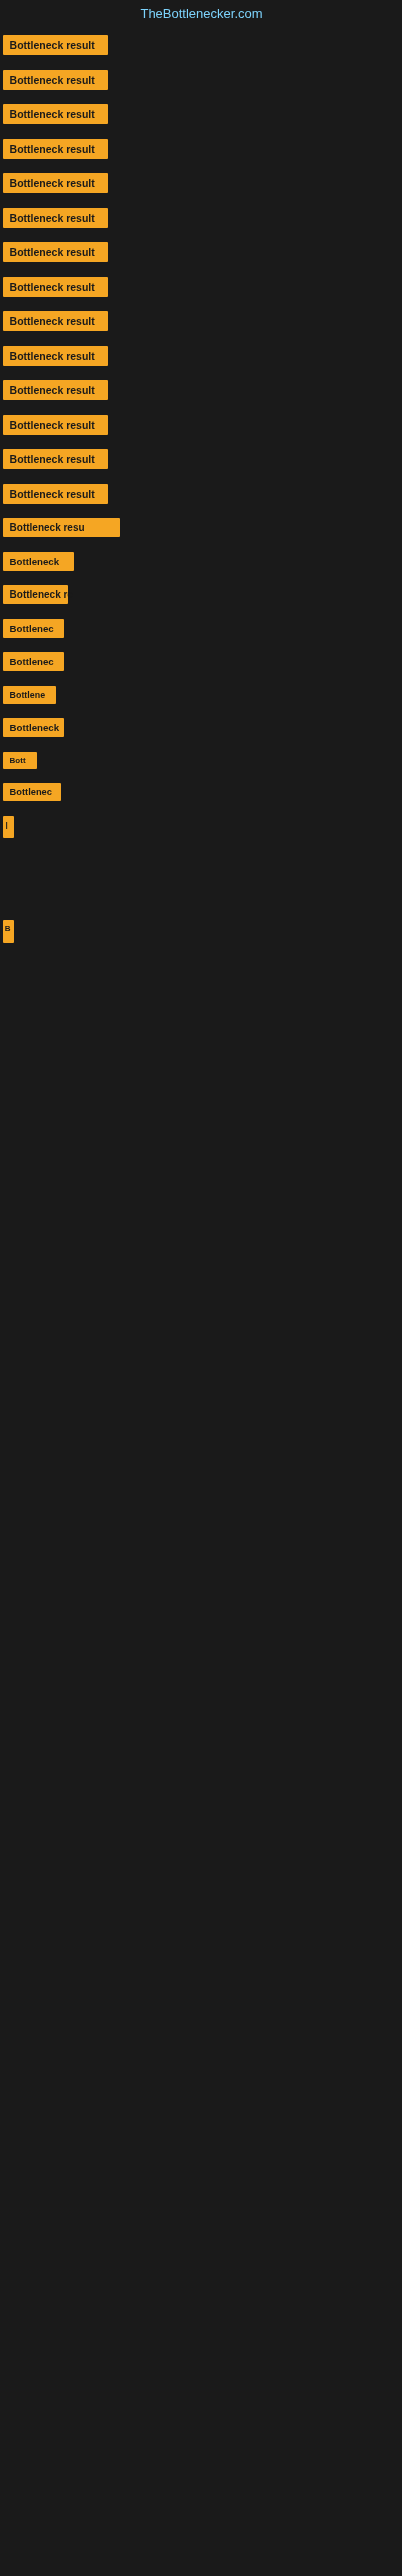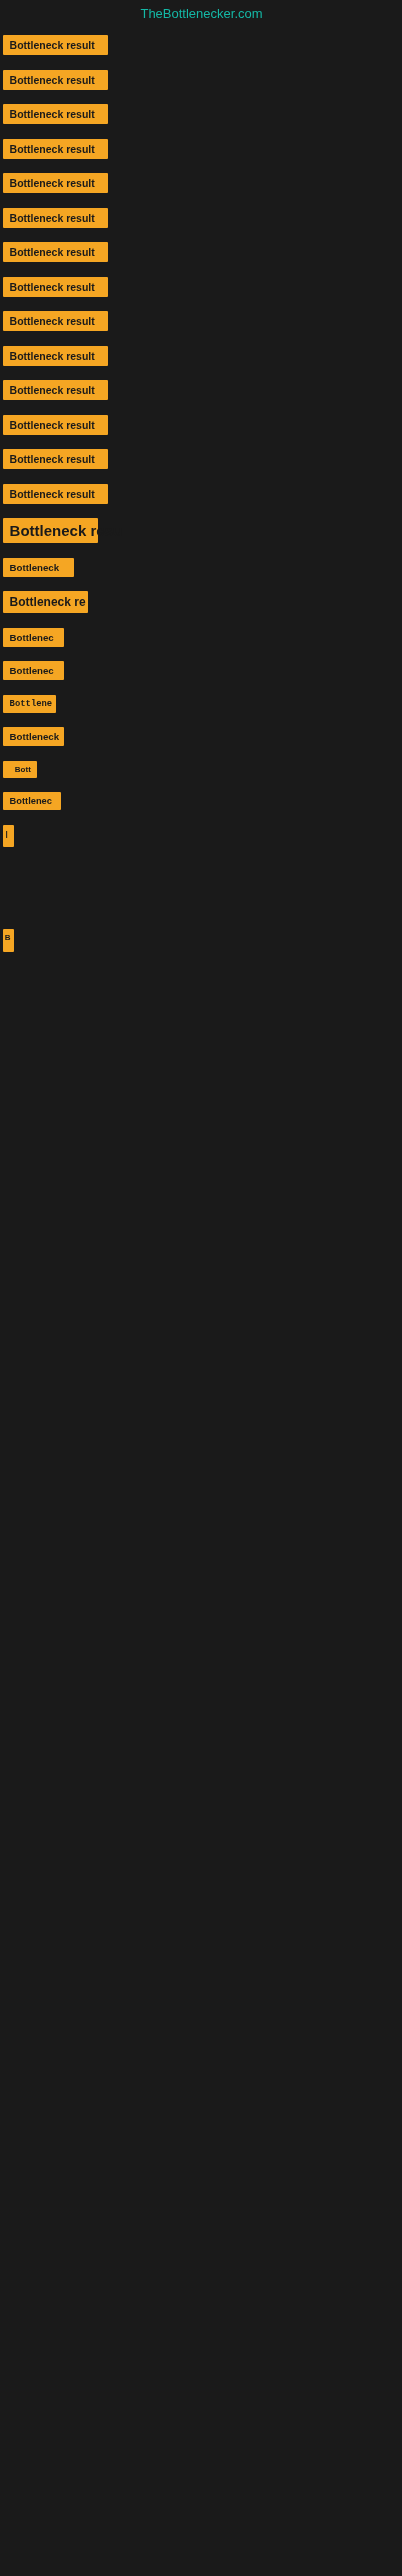--- a/index.html
+++ b/index.html
@@ -11,21 +11,21 @@
     body {
       background-color: #1a1a1a;
       width: 403px;
       min-height: 2576px;
       font-family: Arial, sans-serif;
       position: relative;
     }
 
     .site-title {
       text-align: center;
-      color: #14b8a6;
+      color: #7dd3fc;
       font-size: 13px;
       padding: 6.4px 0 9.7px 0;
       font-weight: normal;
     }
 
     .bottleneck-item {
       margin: 0 0 14.5px 3.2px;
       display: flex;
       align-items: center;
     }
@@ -53,29 +53,29 @@
     .item-5 .bottleneck-badge { width: 105px; }
     .item-6 .bottleneck-badge { width: 105px; }
     .item-7 .bottleneck-badge { width: 105px; }
     .item-8 .bottleneck-badge { width: 105px; }
     .item-9 .bottleneck-badge { width: 105px; }
     .item-10 .bottleneck-badge { width: 105px; }
     .item-11 .bottleneck-badge { width: 105px; }
     .item-12 .bottleneck-badge { width: 105px; }
     .item-13 .bottleneck-badge { width: 105px; }
     .item-14 .bottleneck-badge { width: 105px; }
-    .item-15 .bottleneck-badge { width: 95px; font-size: 15px; }
+    .item-15 .bottleneck-badge { width: 117px; font-size: 10px; }
     .item-16 .bottleneck-badge { width: 71px; font-size: 9.7px; }
-    .item-17 .bottleneck-badge { width: 85px; font-size: 12px; }
+    .item-17 .bottleneck-badge { width: 65px; font-size: 10px; }
     .item-18 .bottleneck-badge { width: 61px; font-size: 9.7px; }
     .item-19 .bottleneck-badge { width: 50px; font-size: 8.9px; }
     .item-20 .bottleneck-badge { width: 61px; font-size: 9.7px; }
-    .item-21 .bottleneck-badge { width: 53px; font-size: 8.9px; font-family: Liberation Mono, monospace; }
+    .item-21 .bottleneck-badge { width: 53px; font-size: 8.9px; }
     .item-22 .bottleneck-badge { width: 61px; font-size: 9.7px; }
-    .item-23 .bottleneck-badge { width: 34px; font-size: 8px; text-align: right; }
+    .item-23 .bottleneck-badge { width: 34px; font-size: 8px; }
     .item-24 .bottleneck-badge { width: 58px; font-size: 9.3px; }
     .item-25 .bottleneck-badge { width: 11.3px; height: 22.5px; font-size: 8px; padding: 4px 2.4px; }
     .item-26 .bottleneck-badge { opacity: 0; width: 8px; }
     .item-27 .bottleneck-badge { opacity: 0; width: 8px; }
     .item-28 .bottleneck-badge { opacity: 0; width: 8px; }
     .item-29 .bottleneck-badge { width: 11.3px; height: 22.5px; font-size: 8px; padding: 4px 1.6px; }
     .item-30 .bottleneck-badge { opacity: 0; width: 8px; }
     .item-31 .bottleneck-badge { opacity: 0; width: 8px; }
     .item-32 .bottleneck-badge { opacity: 0; width: 8px; }
     .item-33 .bottleneck-badge { opacity: 0; width: 8px; }

